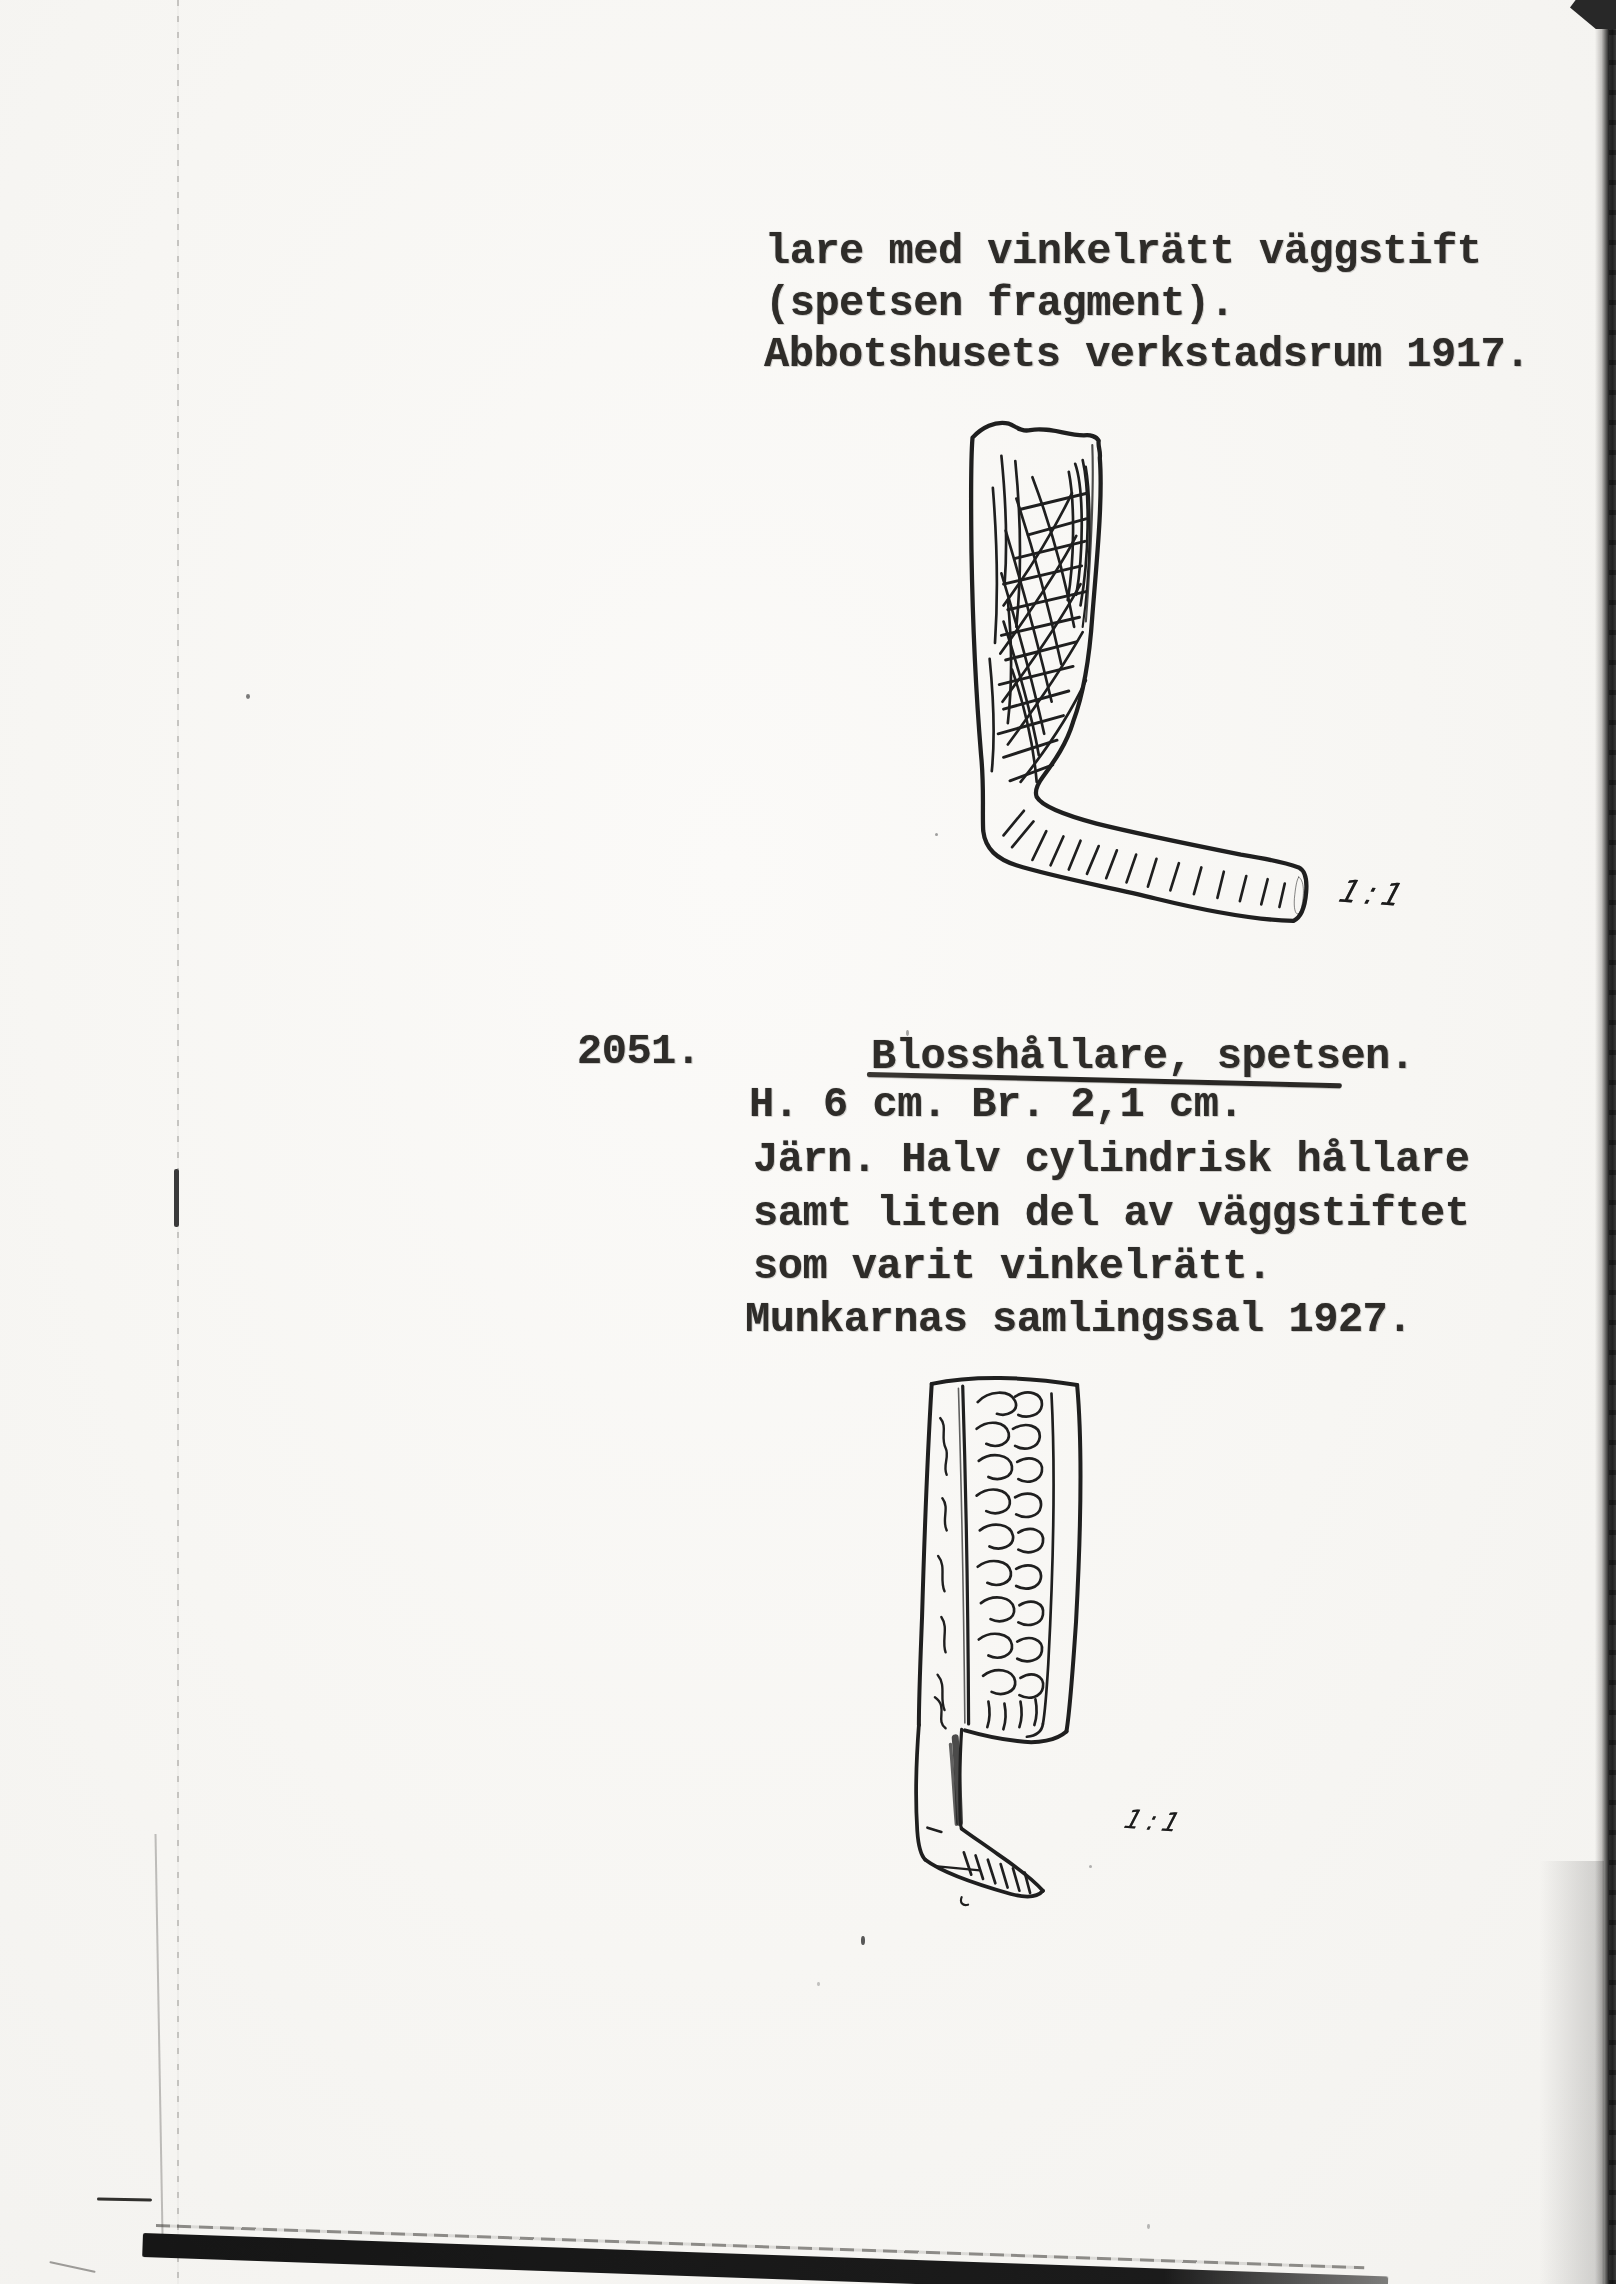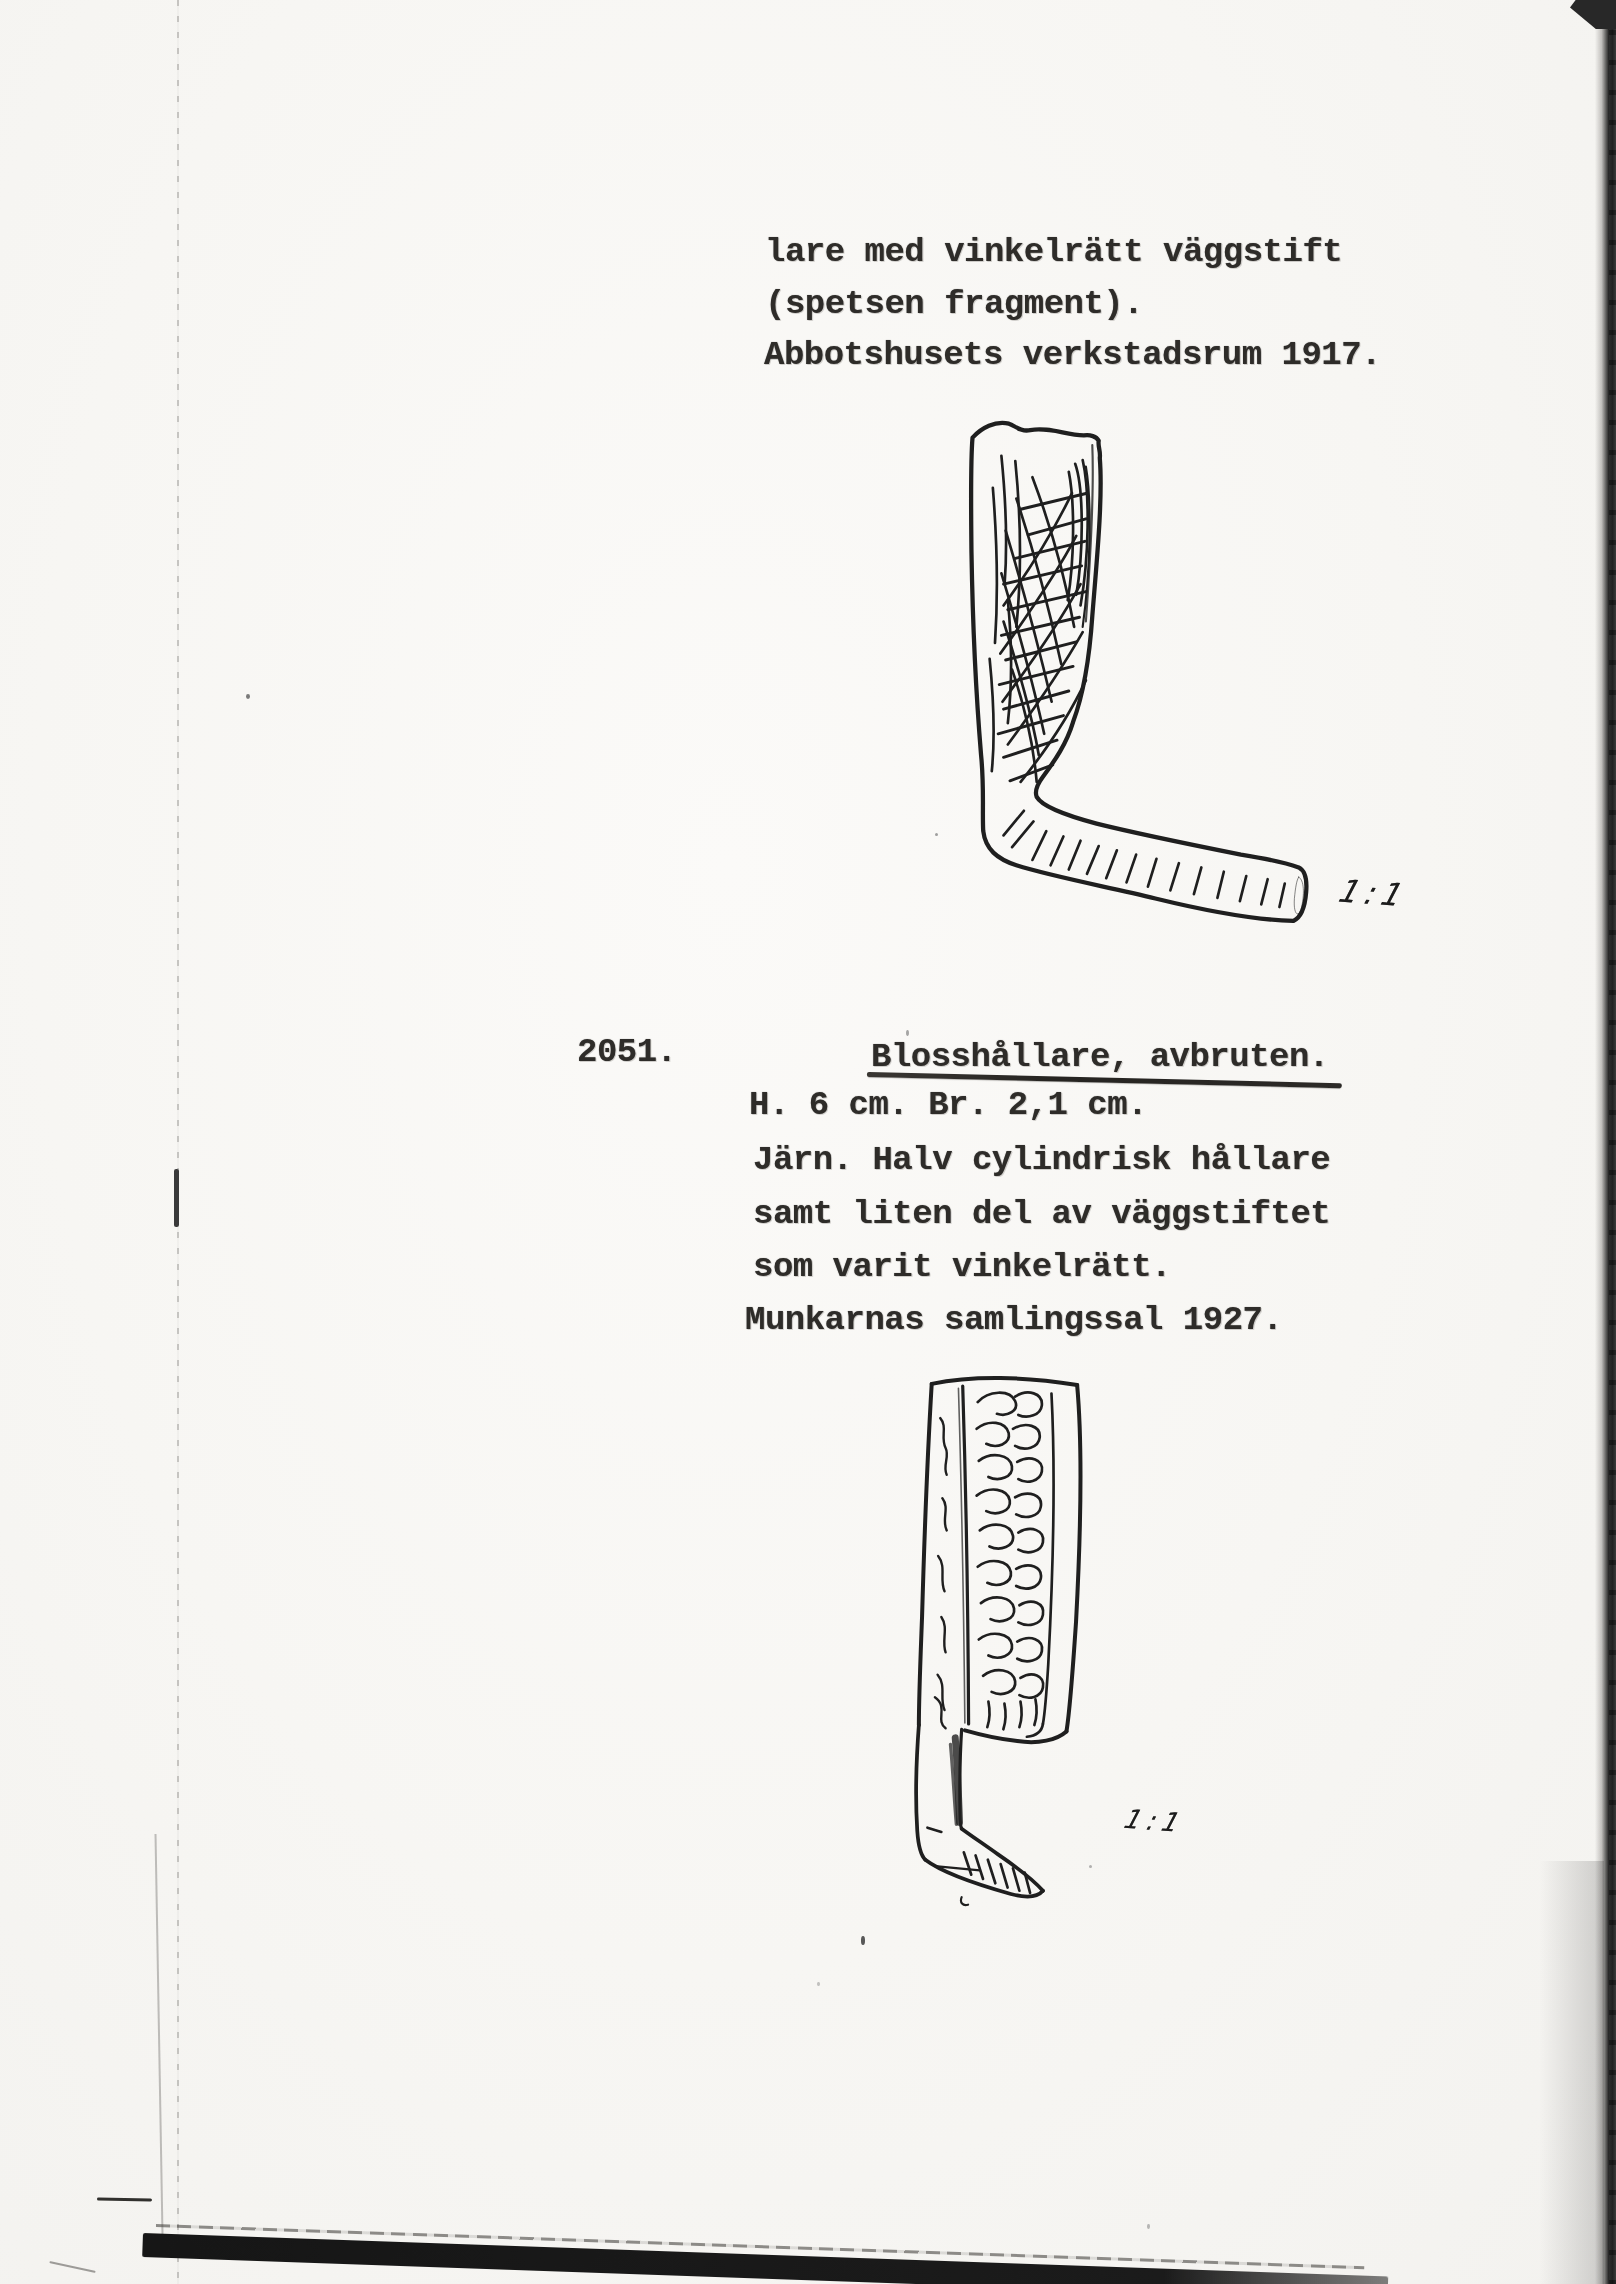--- a/index.html
+++ b/index.html
@@ -7,21 +7,21 @@
     position:relative;
     width:1617px;height:2284px;
     background:radial-gradient(ellipse at 45% 38%, #fbfaf8 0%, #f7f6f3 55%, #f3f2ef 100%);
     overflow:hidden;
     font-family:"Liberation Mono", monospace;
   }
   .tw{
     position:absolute;
     font-family:"Liberation Mono", monospace;
     font-weight:700;
-    font-size:34px;
+    font-size:42px;
     line-height:34px;
     letter-spacing:-0.5px;
     color:#2e2c29;
     white-space:nowrap;
     text-shadow:0 0 1.1px rgba(50,48,45,.5), 1.1px 0.5px 0 rgba(70,66,60,.18);
   }
   .scale-note{
     position:absolute;
     font-family:"DejaVu Sans", sans-serif;
     font-style:italic;
@@ -157,21 +157,21 @@
     <line x1="452" y1="900" x2="466" y2="850" stroke-width="5"></line>
     <line x1="496" y1="907" x2="508" y2="858" stroke-width="5"></line>
     <line x1="538" y1="913" x2="550" y2="866" stroke-width="5"></line>
     <line x1="578" y1="919" x2="590" y2="872" stroke-width="5"></line>
     <line x1="612" y1="924" x2="622" y2="880" stroke-width="5"></line>
     <path d="M 648 868 C 658 872, 660 900, 652 930 C 646 944, 638 936, 640 908 C 642 888, 644 874, 648 868 Z" fill="#111" stroke="none"></path>
   </svg>
   <div class="scale-note" style="left:1340px;top:875px;font-size:31px;">1:1</div>
 
   <div class="tw" style="left:577px;top:1035px;">2051.</div>
-  <div class="tw" style="left:871px;top:1040px;">Blosshållare, avbruten.</div>
+  <div class="tw" style="left:871px;top:1040px;">Blosshållare, spetsen.</div>
   <div class="title-underline"></div>
 
   <div class="tw" style="left:749px;top:1088px;">H. 6 cm. Br. 2,1 cm.</div>
   <div class="tw" style="left:753px;top:1143px;text-align:right;">Järn. Halv cylindrisk hållare</div>
   <div class="tw" style="left:753px;top:1197px;">samt liten del av väggstiftet</div>
   <div class="tw" style="left:753px;top:1250px;">som varit vinkelrätt.</div>
   <div class="tw" style="left:745px;top:1303px;">Munkarnas samlingssal 1927.</div>
 
   <svg class="sketch" style="left:908px;top:1370px;" width="257" height="540" viewBox="0 0 480 1010">
     <path d="M 44 26 C 120 10, 220 12, 316 28" stroke-width="7.5"></path>

